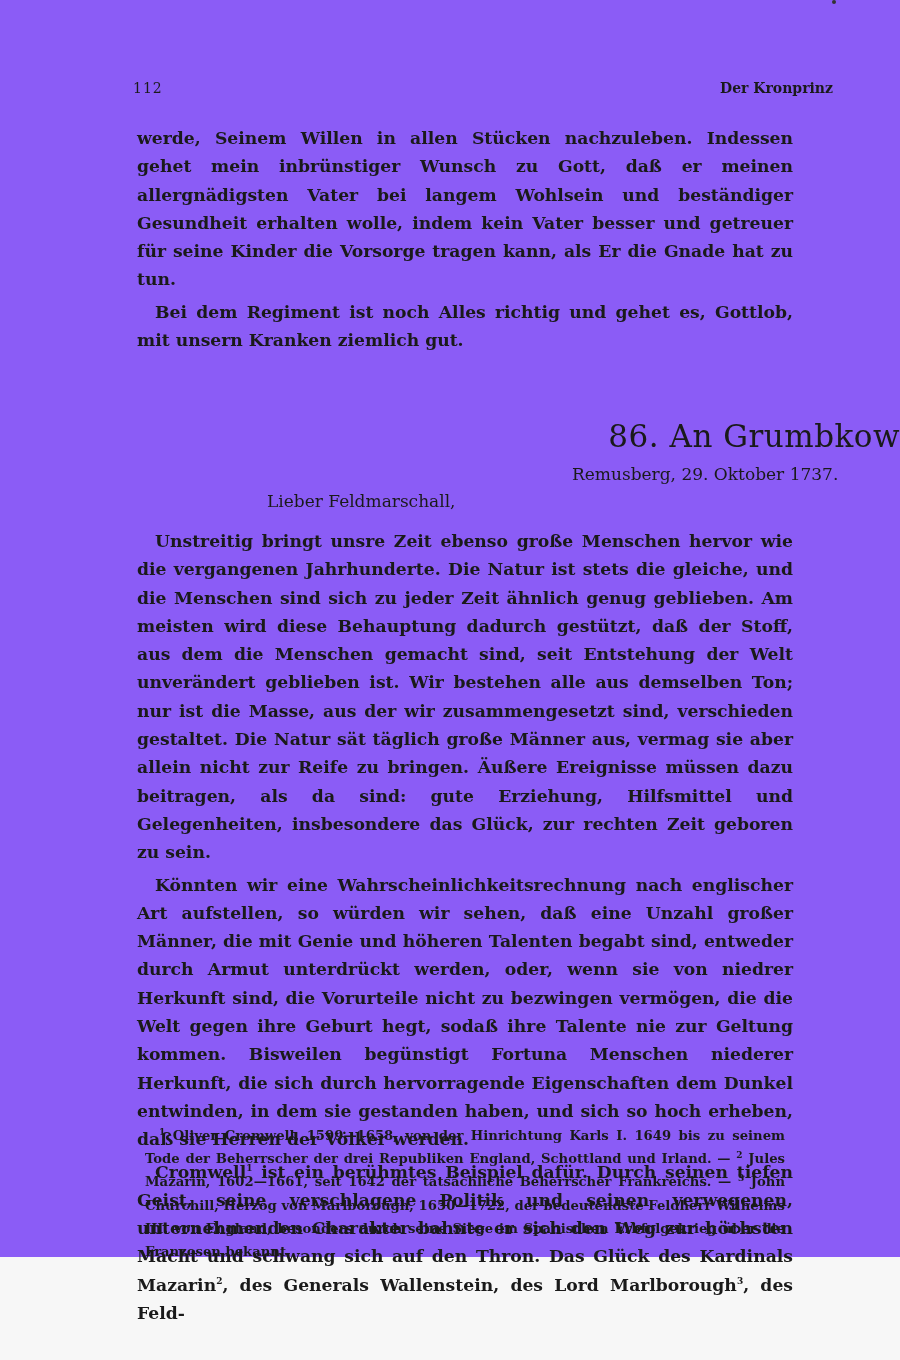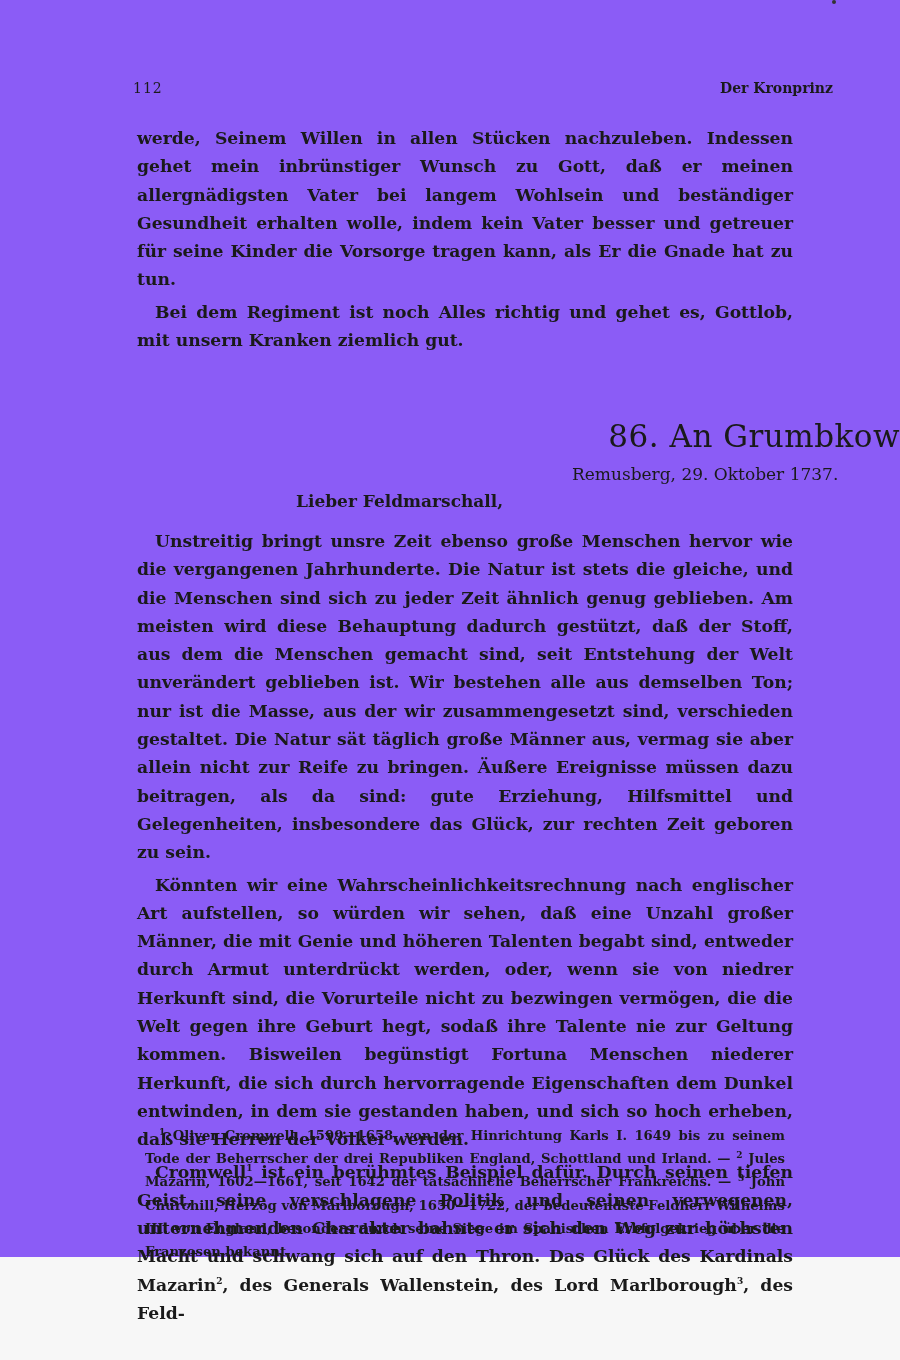--- a/index.html
+++ b/index.html
@@ -76,24 +76,24 @@
     position: absolute;
     left: 540px;
     top: 464px;
     font-size: 17px;
     font-weight: normal;
     white-space: nowrap;
     margin-left: 32px;
   }
   .salutation {
     position: absolute;
-    left: 296px;
+    left: 267px;
     top: 491px;
     font-size: 17px;
-    font-weight: bold;
+    font-weight: normal;
   }
   .block-2 { top: 523px; }
   .footnotes {
     position: absolute;
     left: 133px;
     top: 1112px;
     width: 664px;
     font-size: 13.2px;
     line-height: 23.2px;
     text-align: justify;

